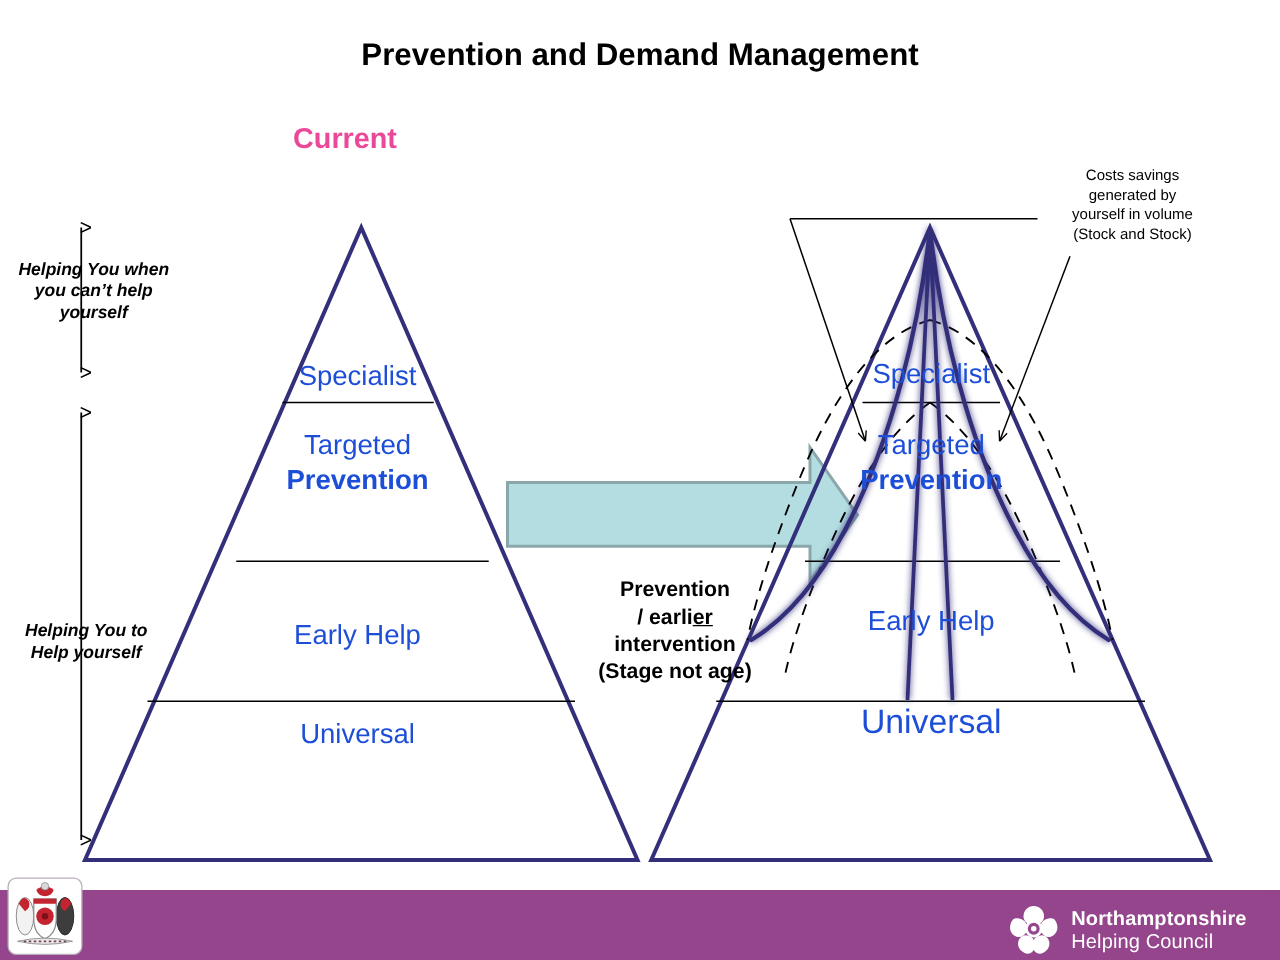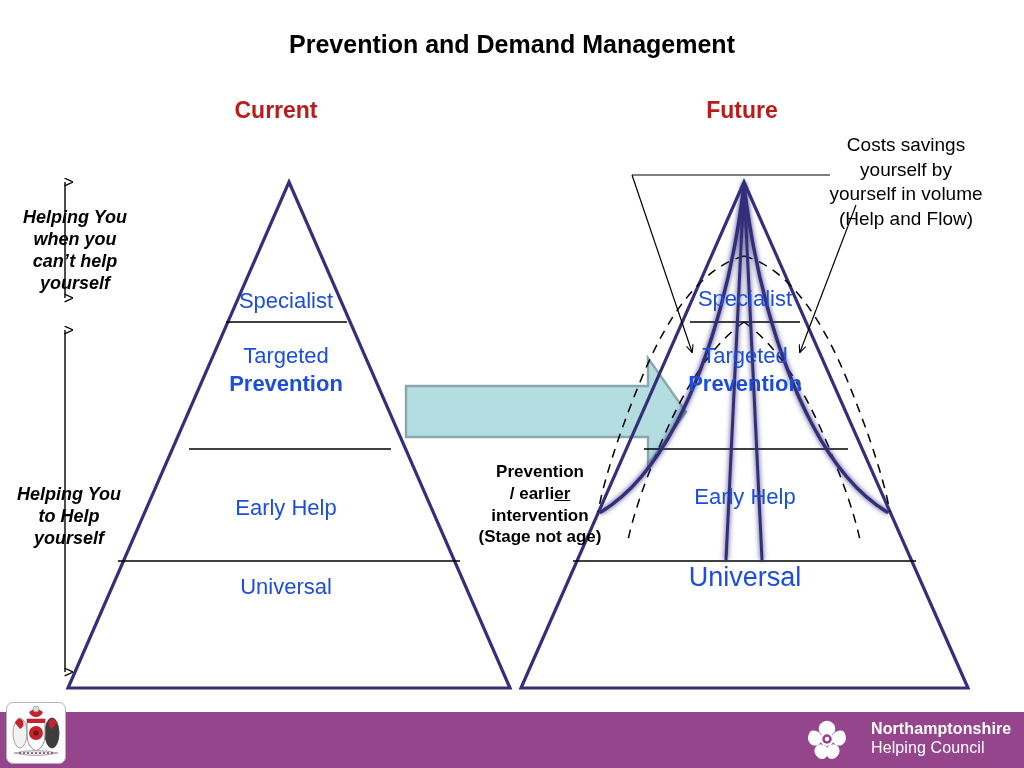--- a/index.html
+++ b/index.html
@@ -31,46 +31,46 @@
     text-align: center;
     font-size: 25px;
     font-weight: bold;
     letter-spacing: 0px;
     color: #000000;
   }
   .col-heading {
     position: absolute;
     font-size: 23px;
     font-weight: bold;
-    color: #b91c1c;
+    color: #ec4899;
     text-align: center;
   }
   #heading-current { left: 176px; top: 97px; width: 200px; }
   #heading-future  { left: 642px; top: 97px; width: 200px; }
 
   
   #vector {
     position: absolute;
     left: 0; top: 0;
     width: 1024px;
     height: 768px;
   }
 
   
   .bracket-label {
     position: absolute;
-    font-size: 18px;
+    font-size: 14px;
     font-weight: bold;
     font-style: italic;
     line-height: 1.22;
     text-align: center;
     color: #000000;
   }
   #bracket-label-top    { left: 14px; top: 207px; width: 122px; }
-  #bracket-label-bottom { left: 14px; top: 484px; width: 110px; }
+  #bracket-label-bottom { left: 14px; top: 496px; width: 110px; }
 
   
   .tier-label {
     position: absolute;
     text-align: center;
     color: #1d4ed8;
     font-weight: normal;
   }
   .tier-label .bold { font-weight: bold; display: block; }
 
@@ -98,21 +98,21 @@
     color: #000000;
   }
   #arrow-caption u { text-decoration: underline; }
 
   
   #cost-callout {
     position: absolute;
     left: 800px; top: 133px;
     width: 212px;
     text-align: center;
-    font-size: 19px;
+    font-size: 12px;
     line-height: 1.30;
     color: #000000;
   }
 
   
   #footer-bar {
     position: absolute;
     left: 0; top: 712px;
     width: 1024px;
     height: 56px;
@@ -135,41 +135,40 @@
     background: #ffffff;
     border: 1px solid #b9b0bb;
     border-radius: 7px;
     overflow: hidden;
   }
   #ncc-logo {
     position: absolute;
     left: 806px; top: 714px;
     height: 50px;
     display: flex;
-    align-items: center;
-    gap: 23px;
+    align-items: flex-end;
+    gap: 9px;
   }
   #ncc-wordmark {
     color: #ffffff;
     font-size: 16px;
     font-weight: bold;
     line-height: 1.16;
     letter-spacing: 0.1px;
   }
   #ncc-wordmark .l2 { font-weight: normal; }
 </style>
 </head>
 <body>
 
 <div id="slide">
 
   <div class="slide-title">Prevention and Demand Management</div>
 
   <div class="col-heading" id="heading-current">Current</div>
-  <div class="col-heading" id="heading-future">Future</div>
 
   <svg id="vector" viewBox="0 0 1024 768">
 
     <defs>
       <marker id="arrUp" markerWidth="9" markerHeight="9" refX="4.5" refY="8" orient="auto" markerUnits="userSpaceOnUse">
         <path d="M4.5,0 L0.6,8.4 M4.5,0 L8.4,8.4" stroke="#000" stroke-width="1.2" fill="none"></path>
       </marker>
       <marker id="arrDown" markerWidth="9" markerHeight="9" refX="4.5" refY="8" orient="auto" markerUnits="userSpaceOnUse">
         <path d="M4.5,0 L0.6,8.4 M4.5,0 L8.4,8.4" stroke="#000" stroke-width="1.2" fill="none"></path>
       </marker>
@@ -257,23 +256,23 @@
 
   <div id="arrow-caption">
     <span>Prevention</span><br>
     <span>/ earli</span><u>er</u><br>
     <span>intervention</span><br>
     <span>(Stage not age)</span>
   </div>
 
   <div id="cost-callout">
     <span>Costs savings</span><br>
-    <span>yourself by</span><br>
+    <span>generated by</span><br>
     <span>yourself in volume</span><br>
-    <span>(Help and Flow)</span>
+    <span>(Stock and Stock)</span>
   </div>
 
   <div id="footer-bar"></div>
   <div id="footer-bar-round"></div>
 
   <div id="crest-plate">
     <svg viewBox="0 0 58 60" width="58" height="60" aria-hidden="true">
 
       <ellipse cx="13" cy="30" rx="7" ry="15" fill="#f2f2f2" stroke="#8c8c8c" stroke-width="0.8"></ellipse>
       <ellipse cx="45" cy="30" rx="7" ry="15" fill="#3d3d3d" stroke="#2b2b2b" stroke-width="0.8"></ellipse>

